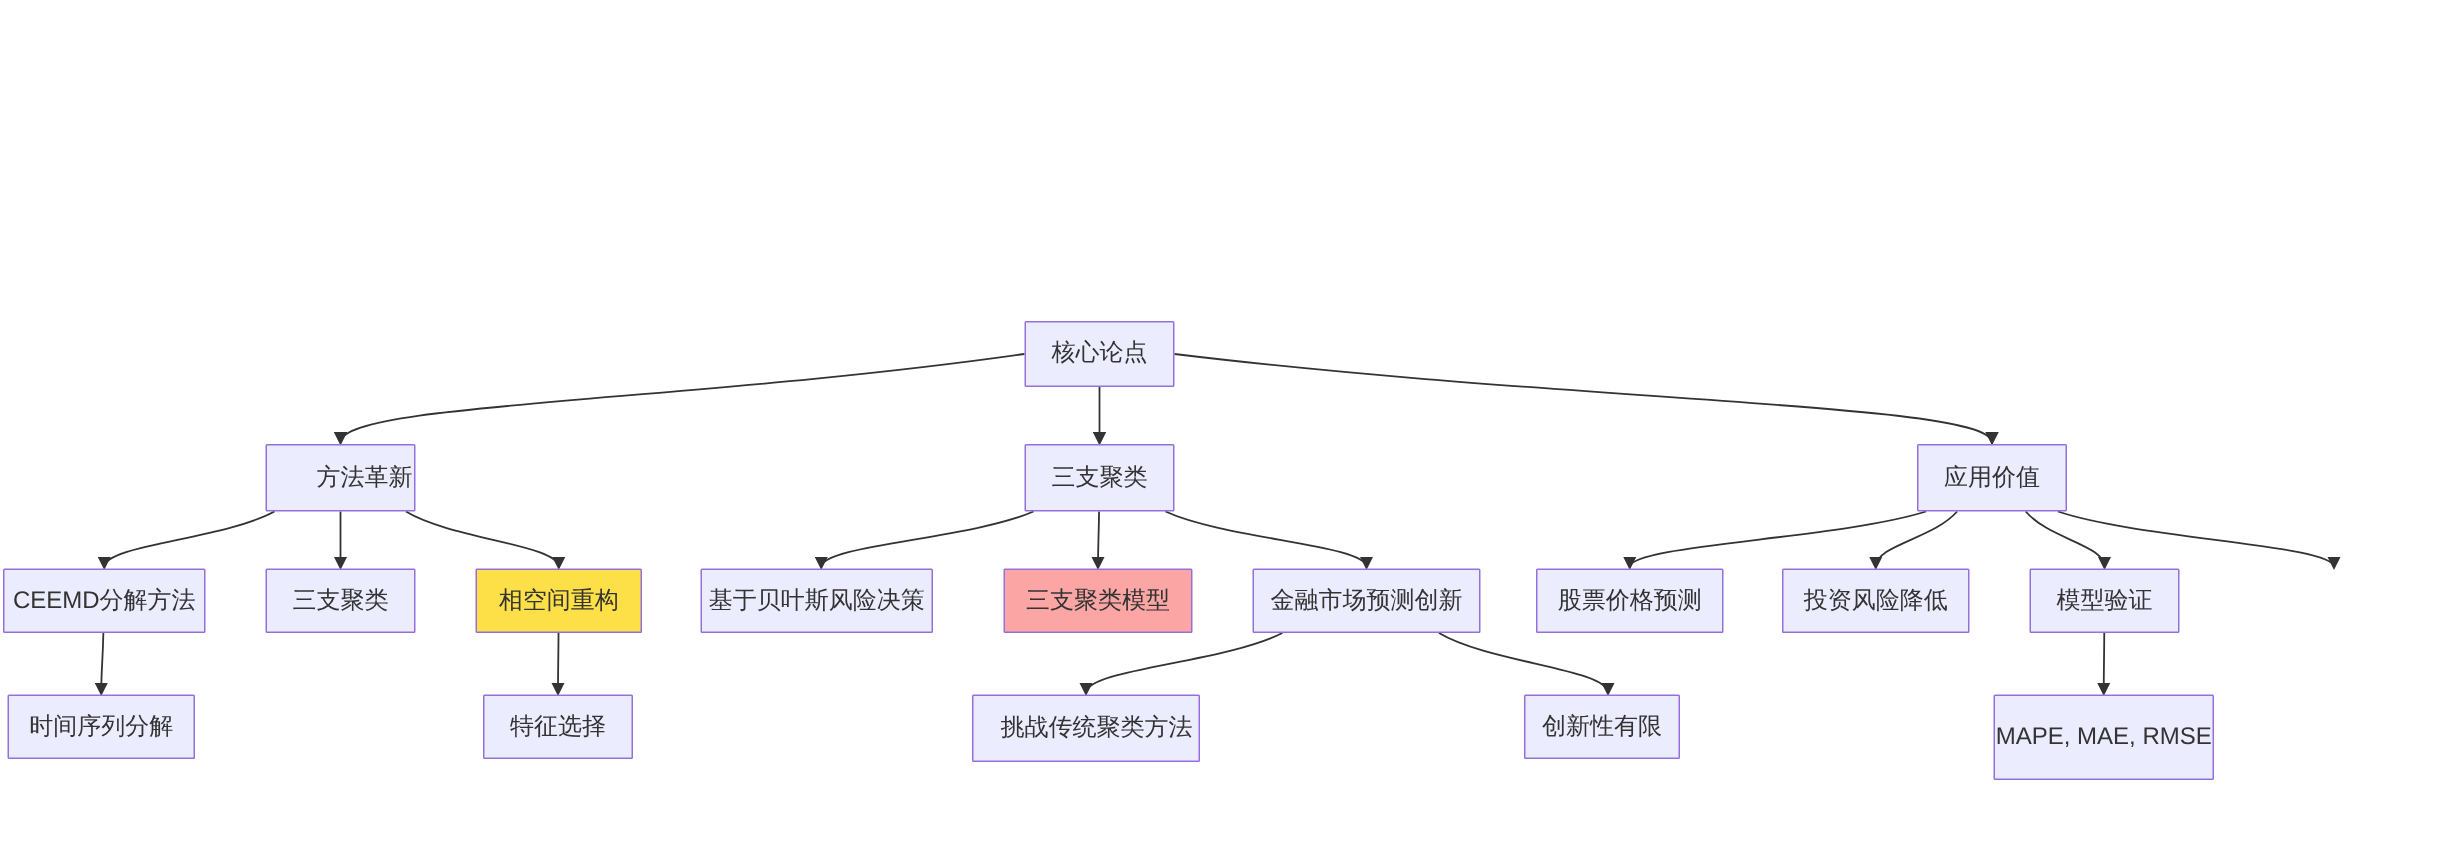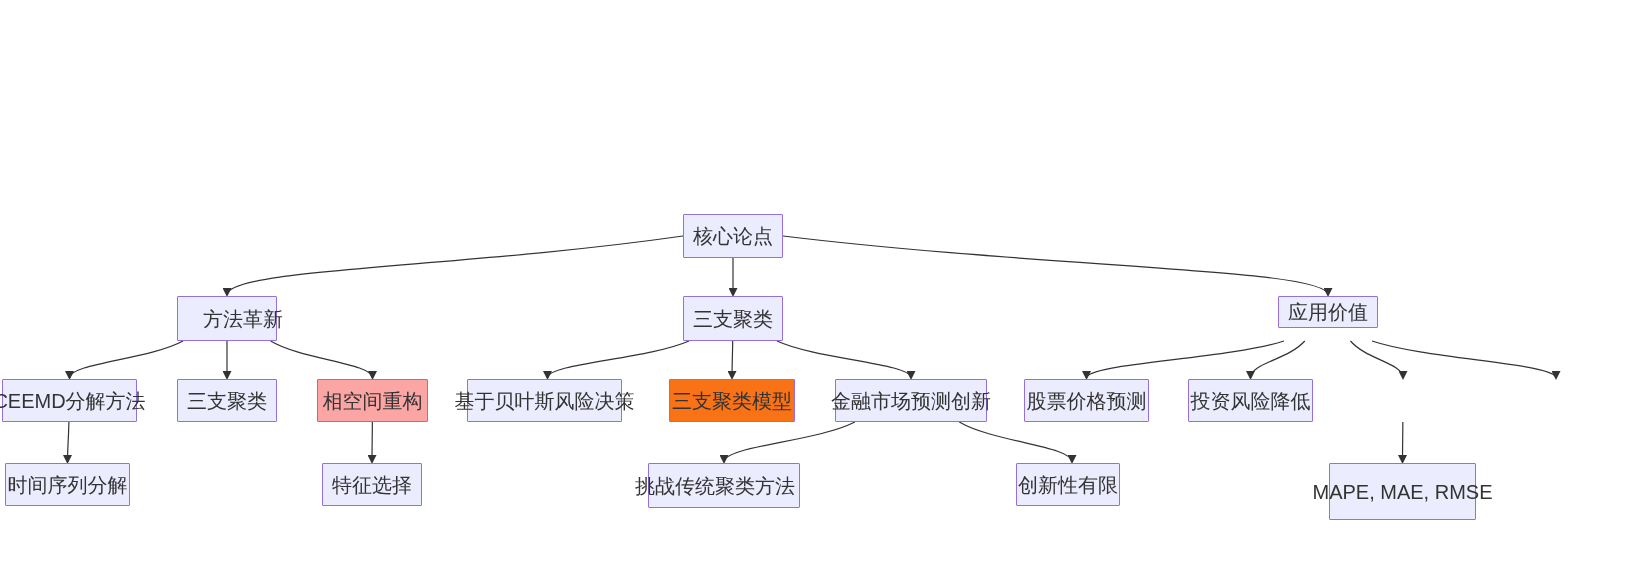--- a/index.html
+++ b/index.html
@@ -18,21 +18,21 @@
     top: 0;
     pointer-events: none;
   }
   .node {
     position: absolute;
     box-sizing: border-box;
     display: flex;
     align-items: center;
     justify-content: center;
     border: 1px solid;
-    font-size: 20px;
+    font-size: 16px;
     line-height: 1.2;
     white-space: nowrap;
     border-radius: 1px;
   }
   .node span {
     padding: 0 4px;
   }
   .edge {
     fill: none;
     stroke-width: 1.2px;
@@ -69,46 +69,49 @@
     </svg>
 <div class="node" style="left: 683px; top: 214px; width: 100px; height: 44px; background: rgb(236, 236, 255); border-color: rgb(147, 112, 219); color: rgb(51, 51, 51);">
       <span>核心论点</span>
     </div>
     <div class="node" style="left: 177px; top: 296px; width: 100px; height: 45px; background: rgb(236, 236, 255); border-color: rgb(147, 112, 219); color: rgb(51, 51, 51); padding-left: 32px;">
       <span>方法革新</span>
     </div>
     <div class="node" style="left: 683px; top: 296px; width: 100px; height: 45px; background: rgb(236, 236, 255); border-color: rgb(147, 112, 219); color: rgb(51, 51, 51);">
       <span>三支聚类</span>
     </div>
-    <div class="node" style="left: 1278px; top: 296px; width: 100px; height: 32px; background: rgb(236, 236, 255); border-color: rgb(147, 112, 219); color: rgb(51, 51, 51);">
+    <div class="node" style="left: 1278px; top: 296px; width: 100px; height: 45px; background: rgb(236, 236, 255); border-color: rgb(147, 112, 219); color: rgb(51, 51, 51);">
       <span>应用价值</span>
     </div>
     <div class="node" style="left: 2px; top: 379px; width: 135px; height: 43px; background: rgb(236, 236, 255); border-color: rgb(147, 112, 219); color: rgb(51, 51, 51);">
       <span>CEEMD分解方法</span>
     </div>
     <div class="node" style="left: 177px; top: 379px; width: 100px; height: 43px; background: rgb(236, 236, 255); border-color: rgb(147, 112, 219); color: rgb(51, 51, 51);">
       <span>三支聚类</span>
     </div>
-    <div class="node" style="left: 317px; top: 379px; width: 111px; height: 43px; background: #fca5a5; border-color: rgb(147, 112, 219); color: rgb(51, 51, 51);">
+    <div class="node" style="left: 317px; top: 379px; width: 111px; height: 43px; background: #fde047; border-color: rgb(147, 112, 219); color: rgb(51, 51, 51);">
       <span>相空间重构</span>
     </div>
     <div class="node" style="left: 467px; top: 379px; width: 155px; height: 43px; background: rgb(236, 236, 255); border-color: rgb(147, 112, 219); color: rgb(51, 51, 51);">
       <span>基于贝叶斯风险决策</span>
     </div>
-    <div class="node" style="left: 669px; top: 379px; width: 126px; height: 43px; background: #f97316; border-color: rgb(147, 112, 219); color: rgb(51, 51, 51);">
+    <div class="node" style="left: 669px; top: 379px; width: 126px; height: 43px; background: #fca5a5; border-color: rgb(147, 112, 219); color: rgb(51, 51, 51);">
       <span>三支聚类模型</span>
     </div>
     <div class="node" style="left: 835px; top: 379px; width: 152px; height: 43px; background: rgb(236, 236, 255); border-color: rgb(147, 112, 219); color: rgb(51, 51, 51); text-align: right;">
       <span>金融市场预测创新</span>
     </div>
     <div class="node" style="left: 1024px; top: 379px; width: 125px; height: 43px; background: rgb(236, 236, 255); border-color: rgb(147, 112, 219); color: rgb(51, 51, 51);">
       <span>股票价格预测</span>
     </div>
     <div class="node" style="left: 1188px; top: 379px; width: 125px; height: 43px; background: rgb(236, 236, 255); border-color: rgb(147, 112, 219); color: rgb(51, 51, 51);">
       <span>投资风险降低</span>
+    </div>
+    <div class="node" style="left: 1353px; top: 379px; width: 100px; height: 43px; background: rgb(236, 236, 255); border-color: rgb(147, 112, 219); color: rgb(51, 51, 51);">
+      <span>模型验证</span>
     </div>
     <div class="node" style="left: 5px; top: 463px; width: 125px; height: 43px; background: rgb(236, 236, 255); border-color: rgb(147, 112, 219); color: rgb(51, 51, 51);">
       <span>时间序列分解</span>
     </div>
     <div class="node" style="left: 322px; top: 463px; width: 100px; height: 43px; background: rgb(236, 236, 255); border-color: rgb(147, 112, 219); color: rgb(51, 51, 51);">
       <span>特征选择</span>
     </div>
     <div class="node" style="left: 648px; top: 463px; width: 152px; height: 45px; background: rgb(236, 236, 255); border-color: rgb(147, 112, 219); color: rgb(51, 51, 51); justify-content: flex-end;">
       <span>挑战传统聚类方法</span>
     </div>

